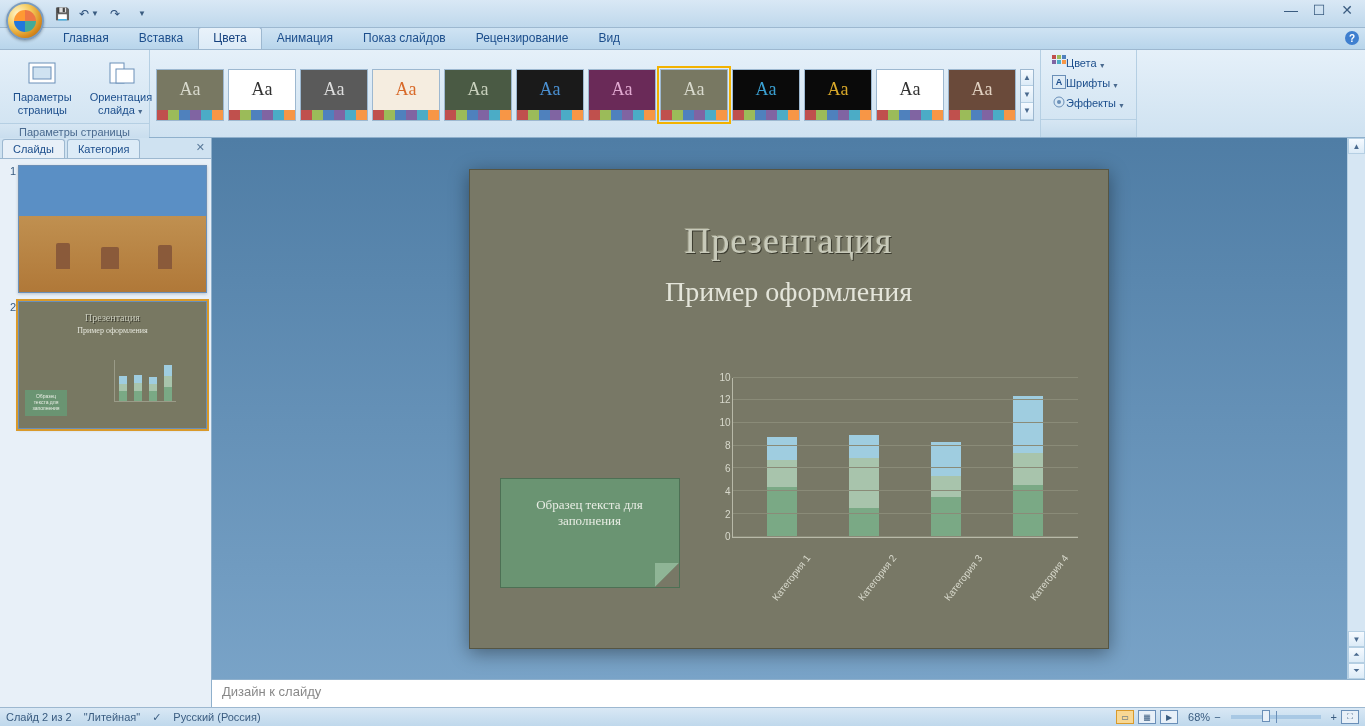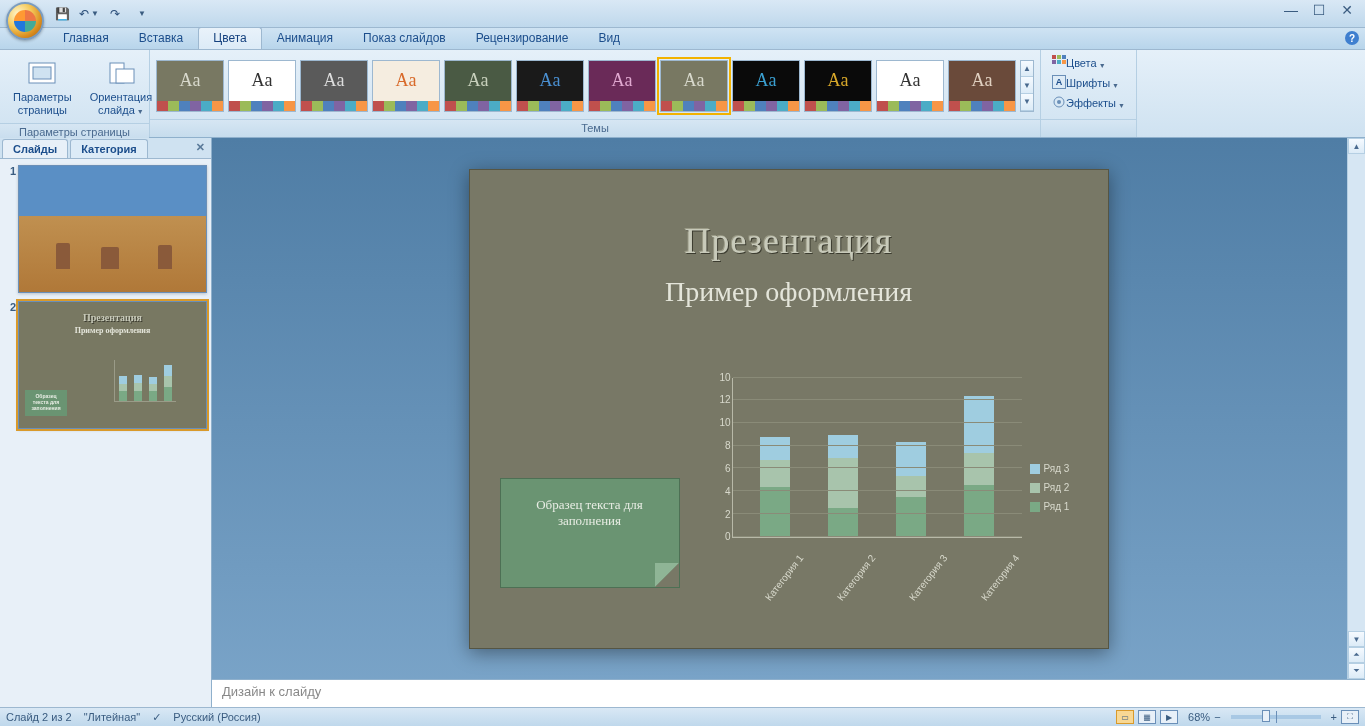--- a/index.html
+++ b/index.html
@@ -43,21 +43,21 @@
 
 
 .small-btn { display: flex; align-items: flex-end; gap: 0; padding: 2px 4px; font-size: 11px; color: #1c4e8c; border: 1px solid transparent; border-radius: 3px; white-space: nowrap; }
 .small-col { display: flex; flex-direction: column; gap: 0; }
 .sq { width: 14px; height: 14px; display: inline-flex; align-items: center; justify-content: center; }
 .drop-arrow { font-size: 7px; margin-left: 2px; color: #4a6a8f; }
 .checkbox { width: 12px; height: 12px; border: 1px solid #7aa0c4; background: #fff; margin-right: 4px; }
 
 
 .main { position: absolute; top: 138px; left: 0; right: 0; bottom: 19px; display: flex; background: linear-gradient(#4f7da5,#7ba5c9); }
-.slides-panel { width: 212px; background: #e8f0f8; border-right: 1px solid #8fb0cc; display: flex; flex-direction: column; font-weight: bold; }
+.slides-panel { width: 212px; background: #e8f0f8; border-right: 1px solid #8fb0cc; display: flex; flex-direction: column; }
 .panel-tabs { height: 21px; display: flex; background: #cfe2f1; border-bottom: 1px solid #9db8d0; align-items: flex-end; position: relative; }
 .ptab { padding: 3px 10px; font-size: 11px; border: 1px solid #9db8d0; border-bottom: none; border-radius: 3px 3px 0 0; margin-left: 2px; color: #1c4e8c; background: #dcebf7; }
 .ptab.active { background: #e8f0f8; }
 .ptab-close { position: absolute; right: 6px; top: 3px; font-size: 11px; color: #5a7a9a; }
 .thumbs { flex: 1; overflow: auto; padding: 6px 4px; }
 .thumb-row { display: flex; margin-bottom: 8px; }
 .thumb-num { width: 14px; font-size: 11px; color: #3a5c80; text-align: right; padding-right: 2px; }
 .thumb { flex: 1; height: 128px; border: 1px solid #6a8fb8; background: #787862; box-shadow: 0 1px 3px rgba(0,0,0,.2); position: relative; }
 .thumb.sel { outline: 2px solid #d99a2b; }
 .thumb1 { background: linear-gradient(#5a8fc5 0%, #5a8fc5 40%, #c09050 40%, #b07838 100%); }
@@ -302,21 +302,20 @@
             <span style="background: rgb(75, 172, 198);"></span>
             <span style="background: rgb(247, 150, 70);"></span>
           </div>
         </div>
         <div class="gallery-scroll">
           <div>▲</div>
           <div>▼</div>
           <div>▼</div>
         </div>
       </div>
-    <div class="group-label">Темы</div>
   </div>
 
   <div class="group">
     <div class="group-body">
       <div class="small-col">
         <div class="small-btn">
             <span class="sq">
               <svg width="14" height="14">
                 <rect width="4" height="4" fill="#c0504d"></rect>
                 <rect x="5" width="4" height="4" fill="#9bbb59"></rect>
@@ -434,34 +433,20 @@
               </div>
           <div class="gridline" style="bottom: 0%;"></div>
               <div class="gridline" style="bottom: 14.2857%;"></div>
               <div class="gridline" style="bottom: 28.5714%;"></div>
               <div class="gridline" style="bottom: 42.8571%;"></div>
               <div class="gridline" style="bottom: 57.1429%;"></div>
               <div class="gridline" style="bottom: 71.4286%;"></div>
               <div class="gridline" style="bottom: 85.7143%;"></div>
               <div class="gridline" style="bottom: 100%;"></div>
             </div>
-          <div class="legend" id="legend">
-              <div class="legend-item">
-                <span class="legend-sw" style="background:#9fcde0"></span>
-                <span>Ряд 3</span>
-              </div>
-              <div class="legend-item">
-                <span class="legend-sw" style="background:#a8c4ac"></span>
-                <span>Ряд 2</span>
-              </div>
-              <div class="legend-item">
-                <span class="legend-sw" style="background:#7aa985"></span>
-                <span>Ряд 1</span>
-              </div>
-            </div>
         </div>
       </div>
     </div>
     <div class="vscroll">
       <div class="vs-btn">▲</div>
       <div class="vs-track"></div>
       <div class="vs-btn">▼</div>
       <div class="vs-btn">⏶</div>
       <div class="vs-btn">⏷</div>
     </div>

